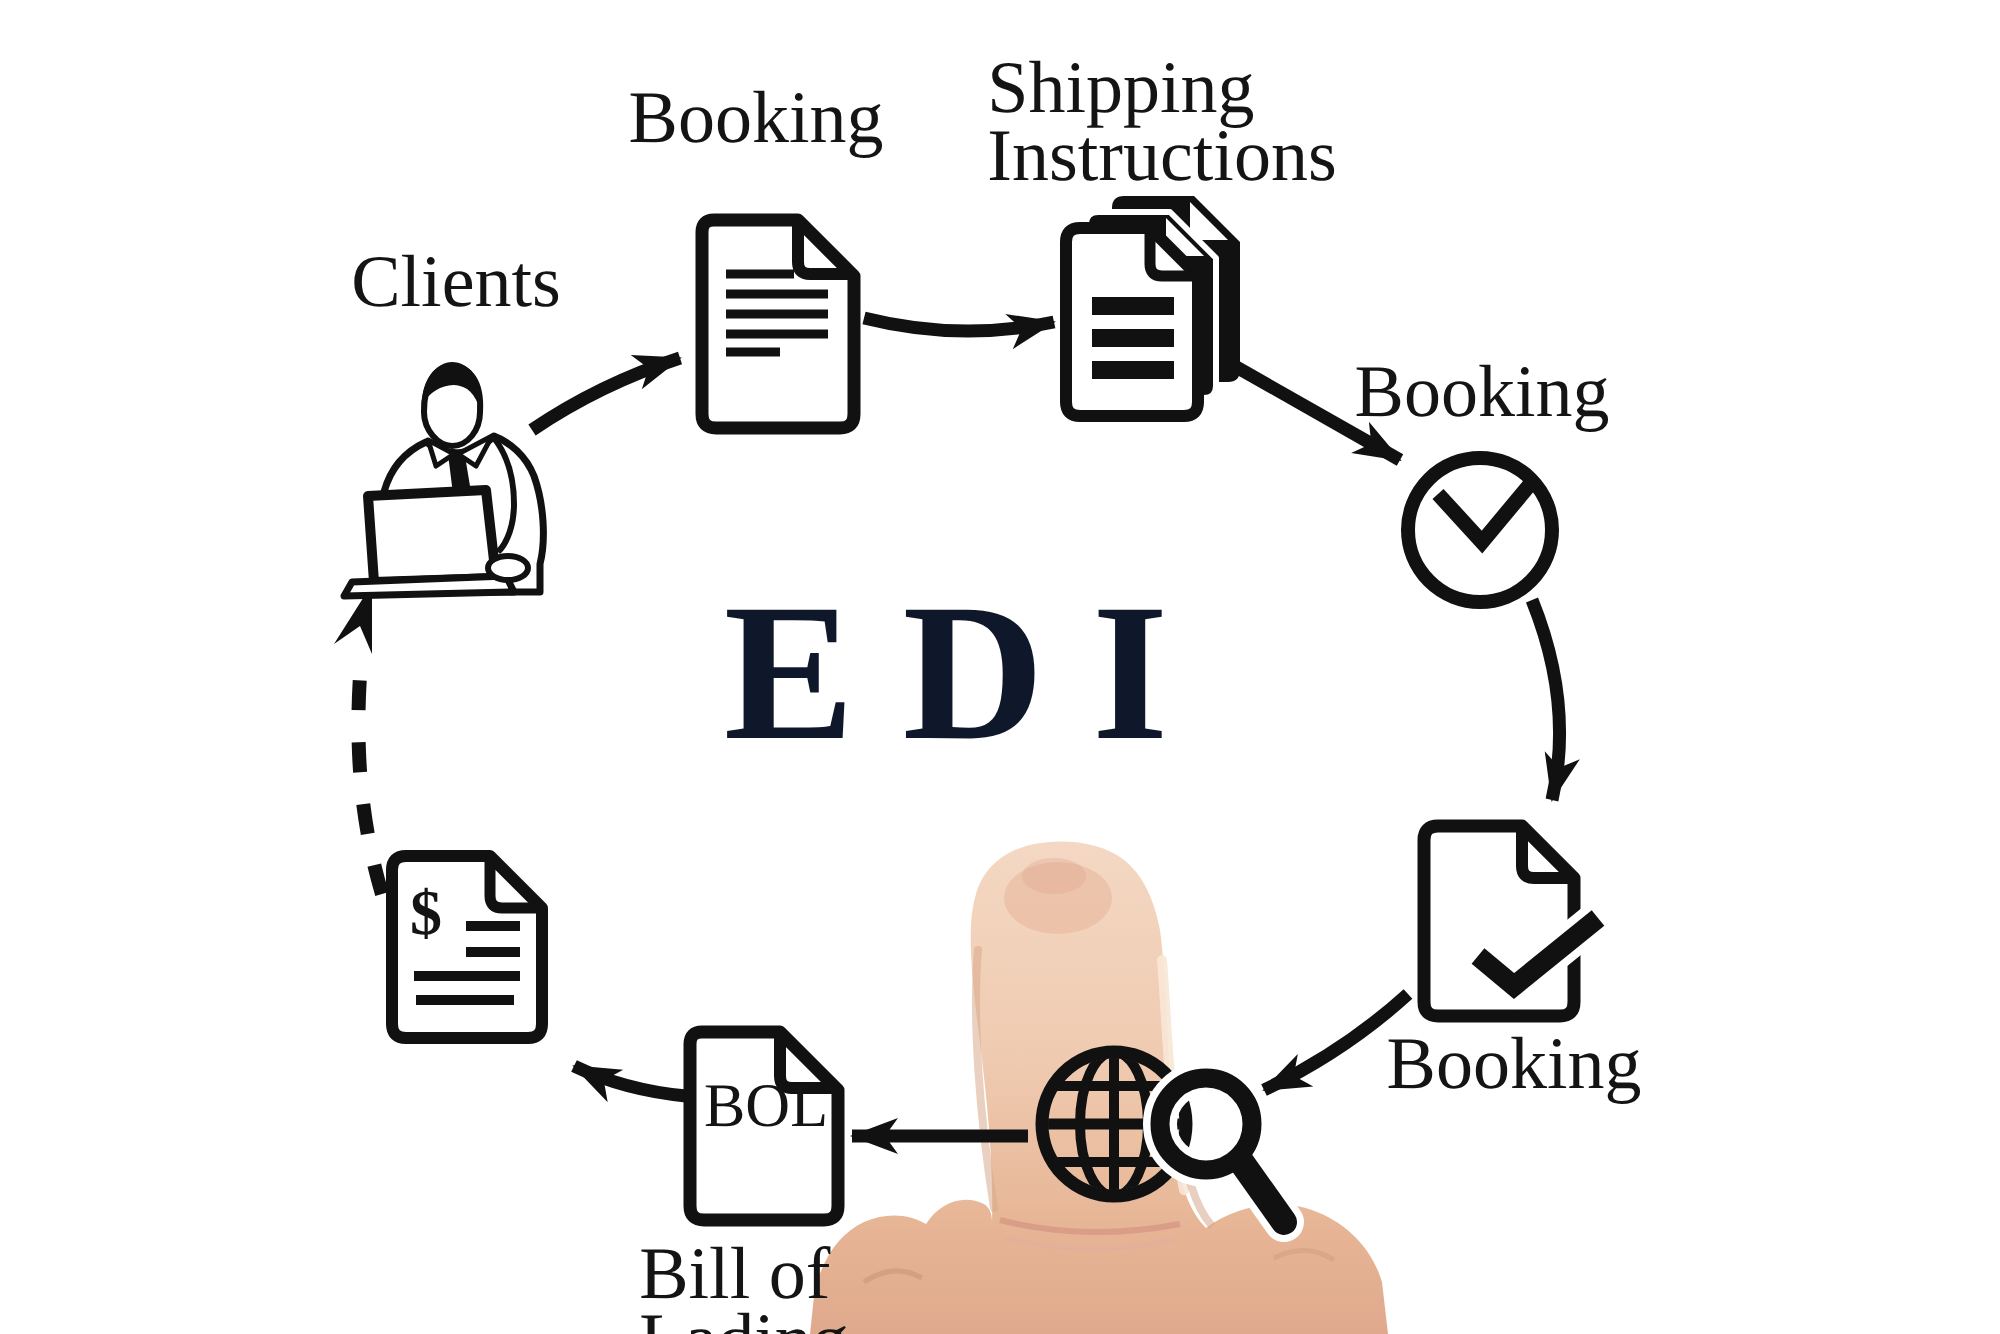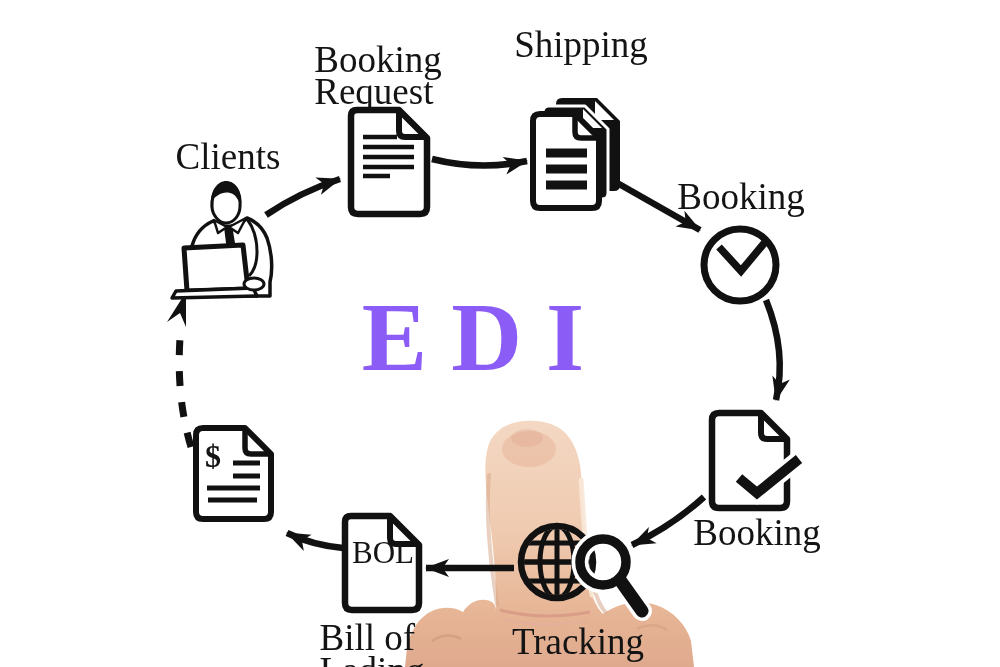--- a/index.html
+++ b/index.html
@@ -10,21 +10,21 @@
   .stage svg{position:absolute;left:0;top:0;z-index:1;}
   .lbl{
     position:absolute;z-index:2;transform:translateX(-50%);
     font-size:37px;line-height:31px;text-align:left;color:#141414;
     white-space:nowrap;
   }
   .lbl .ln{display:block;}
   .edi{
     position:absolute;z-index:2;transform:translateX(-50%);
     font-size:98px;font-weight:bold;letter-spacing:24px;line-height:1;
-    color:#8b5cf6;white-space:nowrap;
+    color:#0f172a;white-space:nowrap;
   }
 </style>
 </head>
 <body>
 
 <div class="stage">
 
 <svg width="1000" height="667" viewBox="0 0 1000 667" xmlns="http://www.w3.org/2000/svg">
   <defs>
     <marker id="ah" viewBox="0 0 26 20" markerWidth="26" markerHeight="20" refX="24" refY="10" orient="auto" markerUnits="userSpaceOnUse">
@@ -131,38 +131,37 @@
   <g>
     <path d="M203,428 L245,428 L271,454 L271,512 Q271,519 264,519 L203,519 Q196,519 196,512 L196,435 Q196,428 203,428 Z" fill="#fff" stroke="#111" stroke-width="6" stroke-linejoin="round"></path>
     <path d="M245,430 L245,448 Q245,454 251,454 L268,454" fill="none" stroke="#111" stroke-width="5.5"></path>
     <text x="213" y="467" text-anchor="middle" font-size="32" font-weight="bold" font-family="Liberation Serif, serif" fill="#141414">$</text>
     <path d="M233,463 h27 M233,476 h27 M207,488 h53 M208,500 h49" stroke="#111" stroke-width="5" fill="none"></path>
   </g>
 </svg>
 
 <div class="edi" style="left:485px;top:288px;">EDI</div>
 
-<div class="lbl" style="left:228px;top:141px;">Clients</div>
+<div class="lbl" style="left:228px;top:126px;">Clients</div>
 
 <div class="lbl" style="left:378px;top:44px;line-height:32px;">
   <span class="ln">Booking</span>
-  <span class="ln">Request</span>
 </div>
 
 <div class="lbl" style="left:581px;top:28px;line-height:34px;">
   <span class="ln">Shipping</span>
+  <span class="ln">Instructions</span>
 </div>
 
 <div class="lbl" style="left:741px;top:181px;">Booking</div>
 
 <div class="lbl" style="left:757px;top:518px;line-height:30px;">
   <span class="ln">Booking</span>
 </div>
 
-<div class="lbl" style="left:578px;top:626px;">Tracking</div>
 
 <div class="lbl" style="left:372px;top:621px;line-height:33px;">
   <span class="ln">Bill of</span>
   <span class="ln">Lading</span>
 </div>
 
 
 </div>
 
 </body></html>

